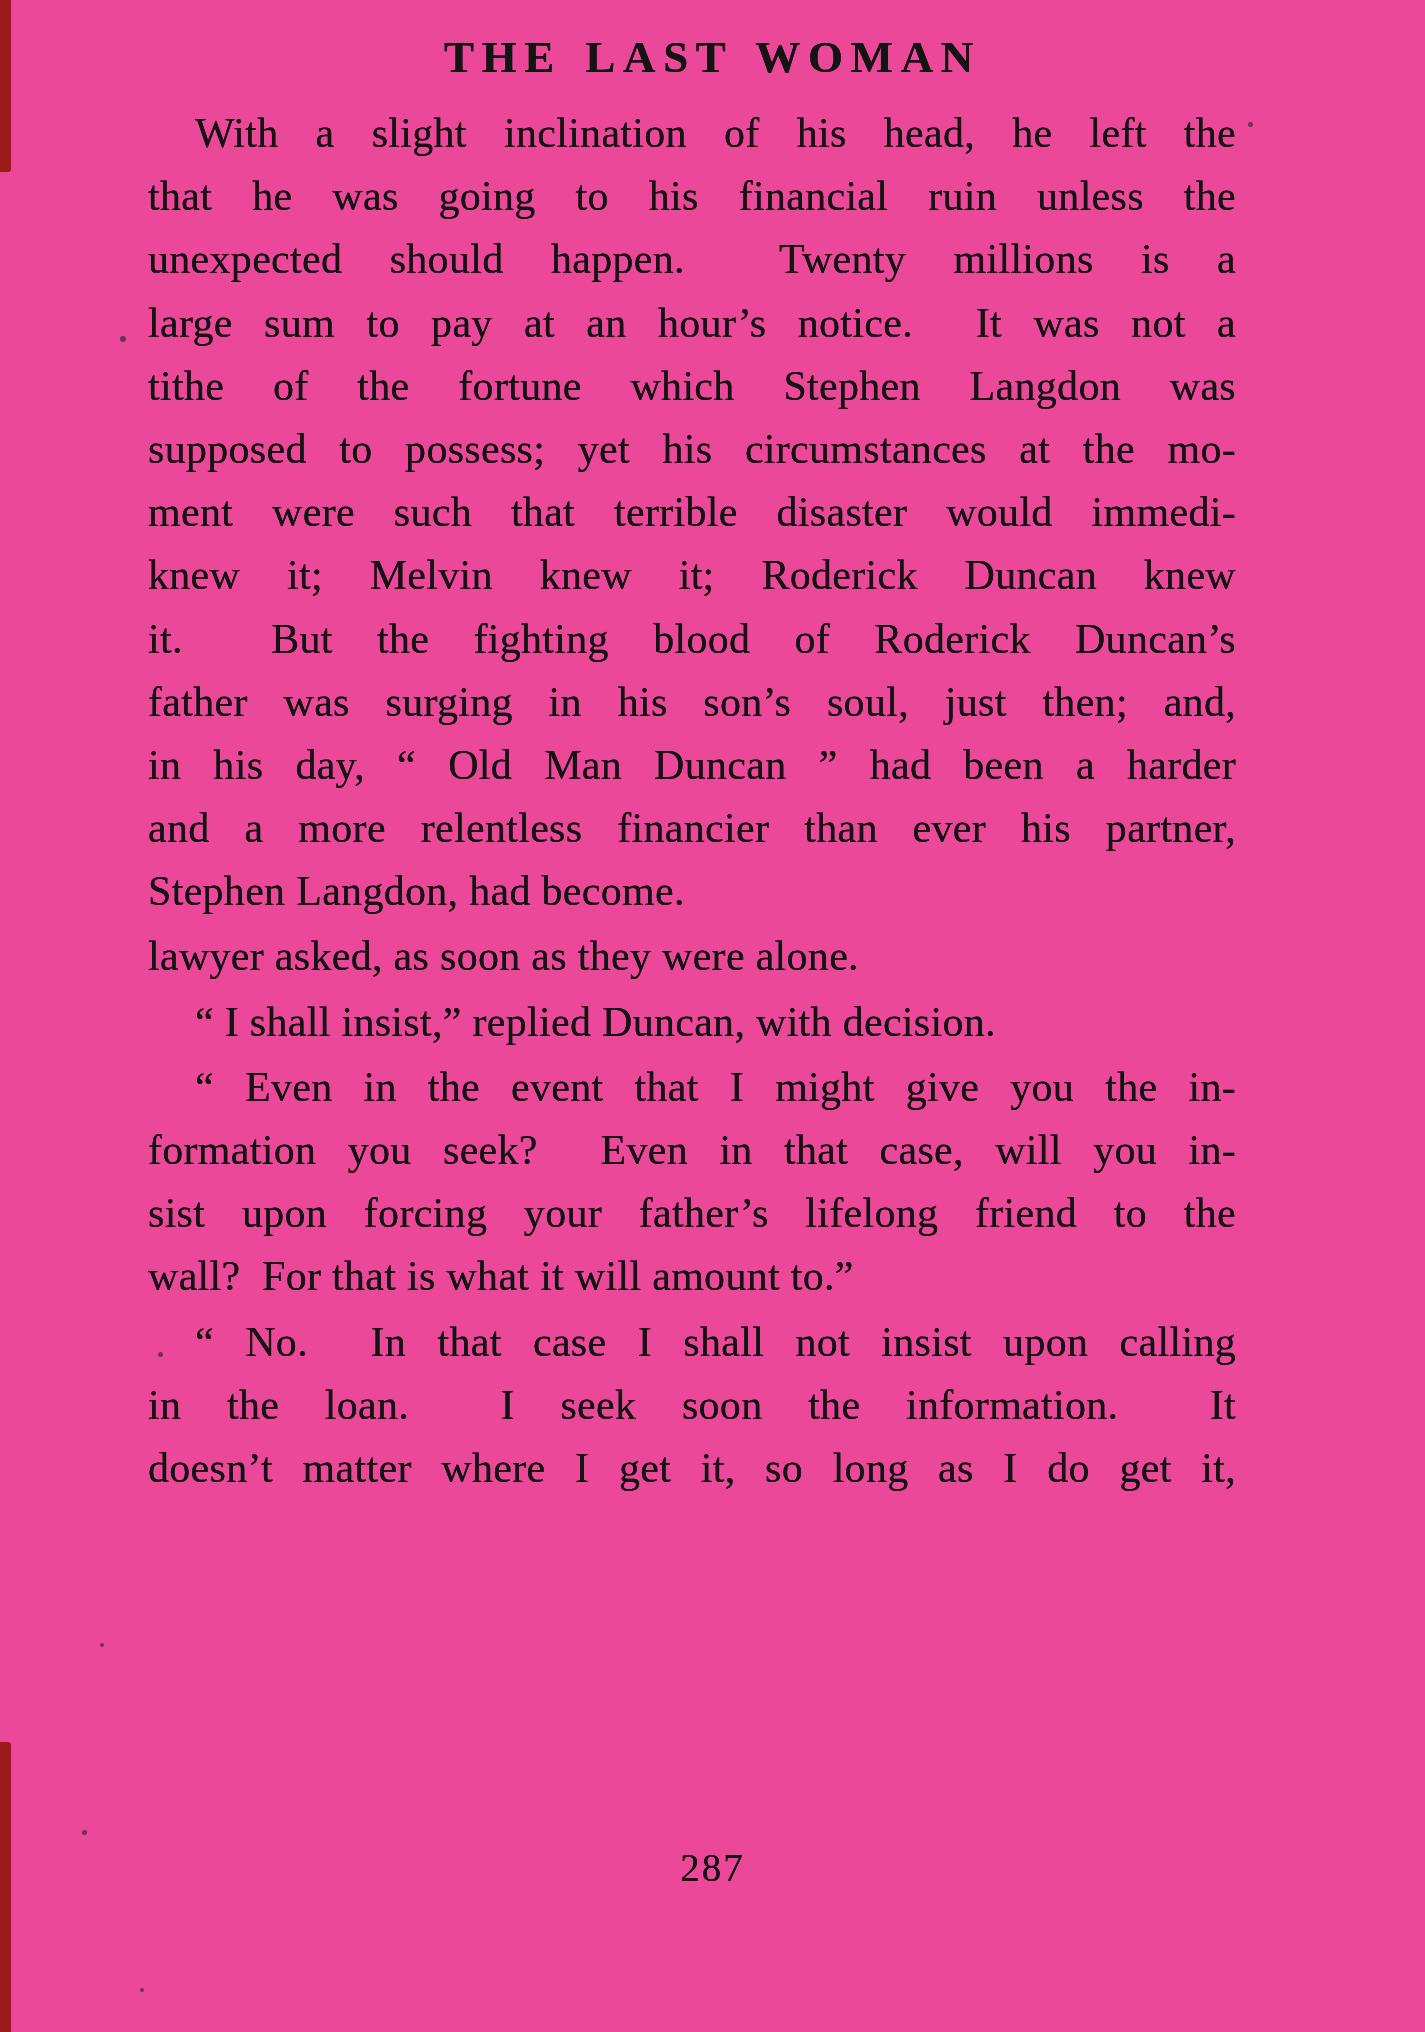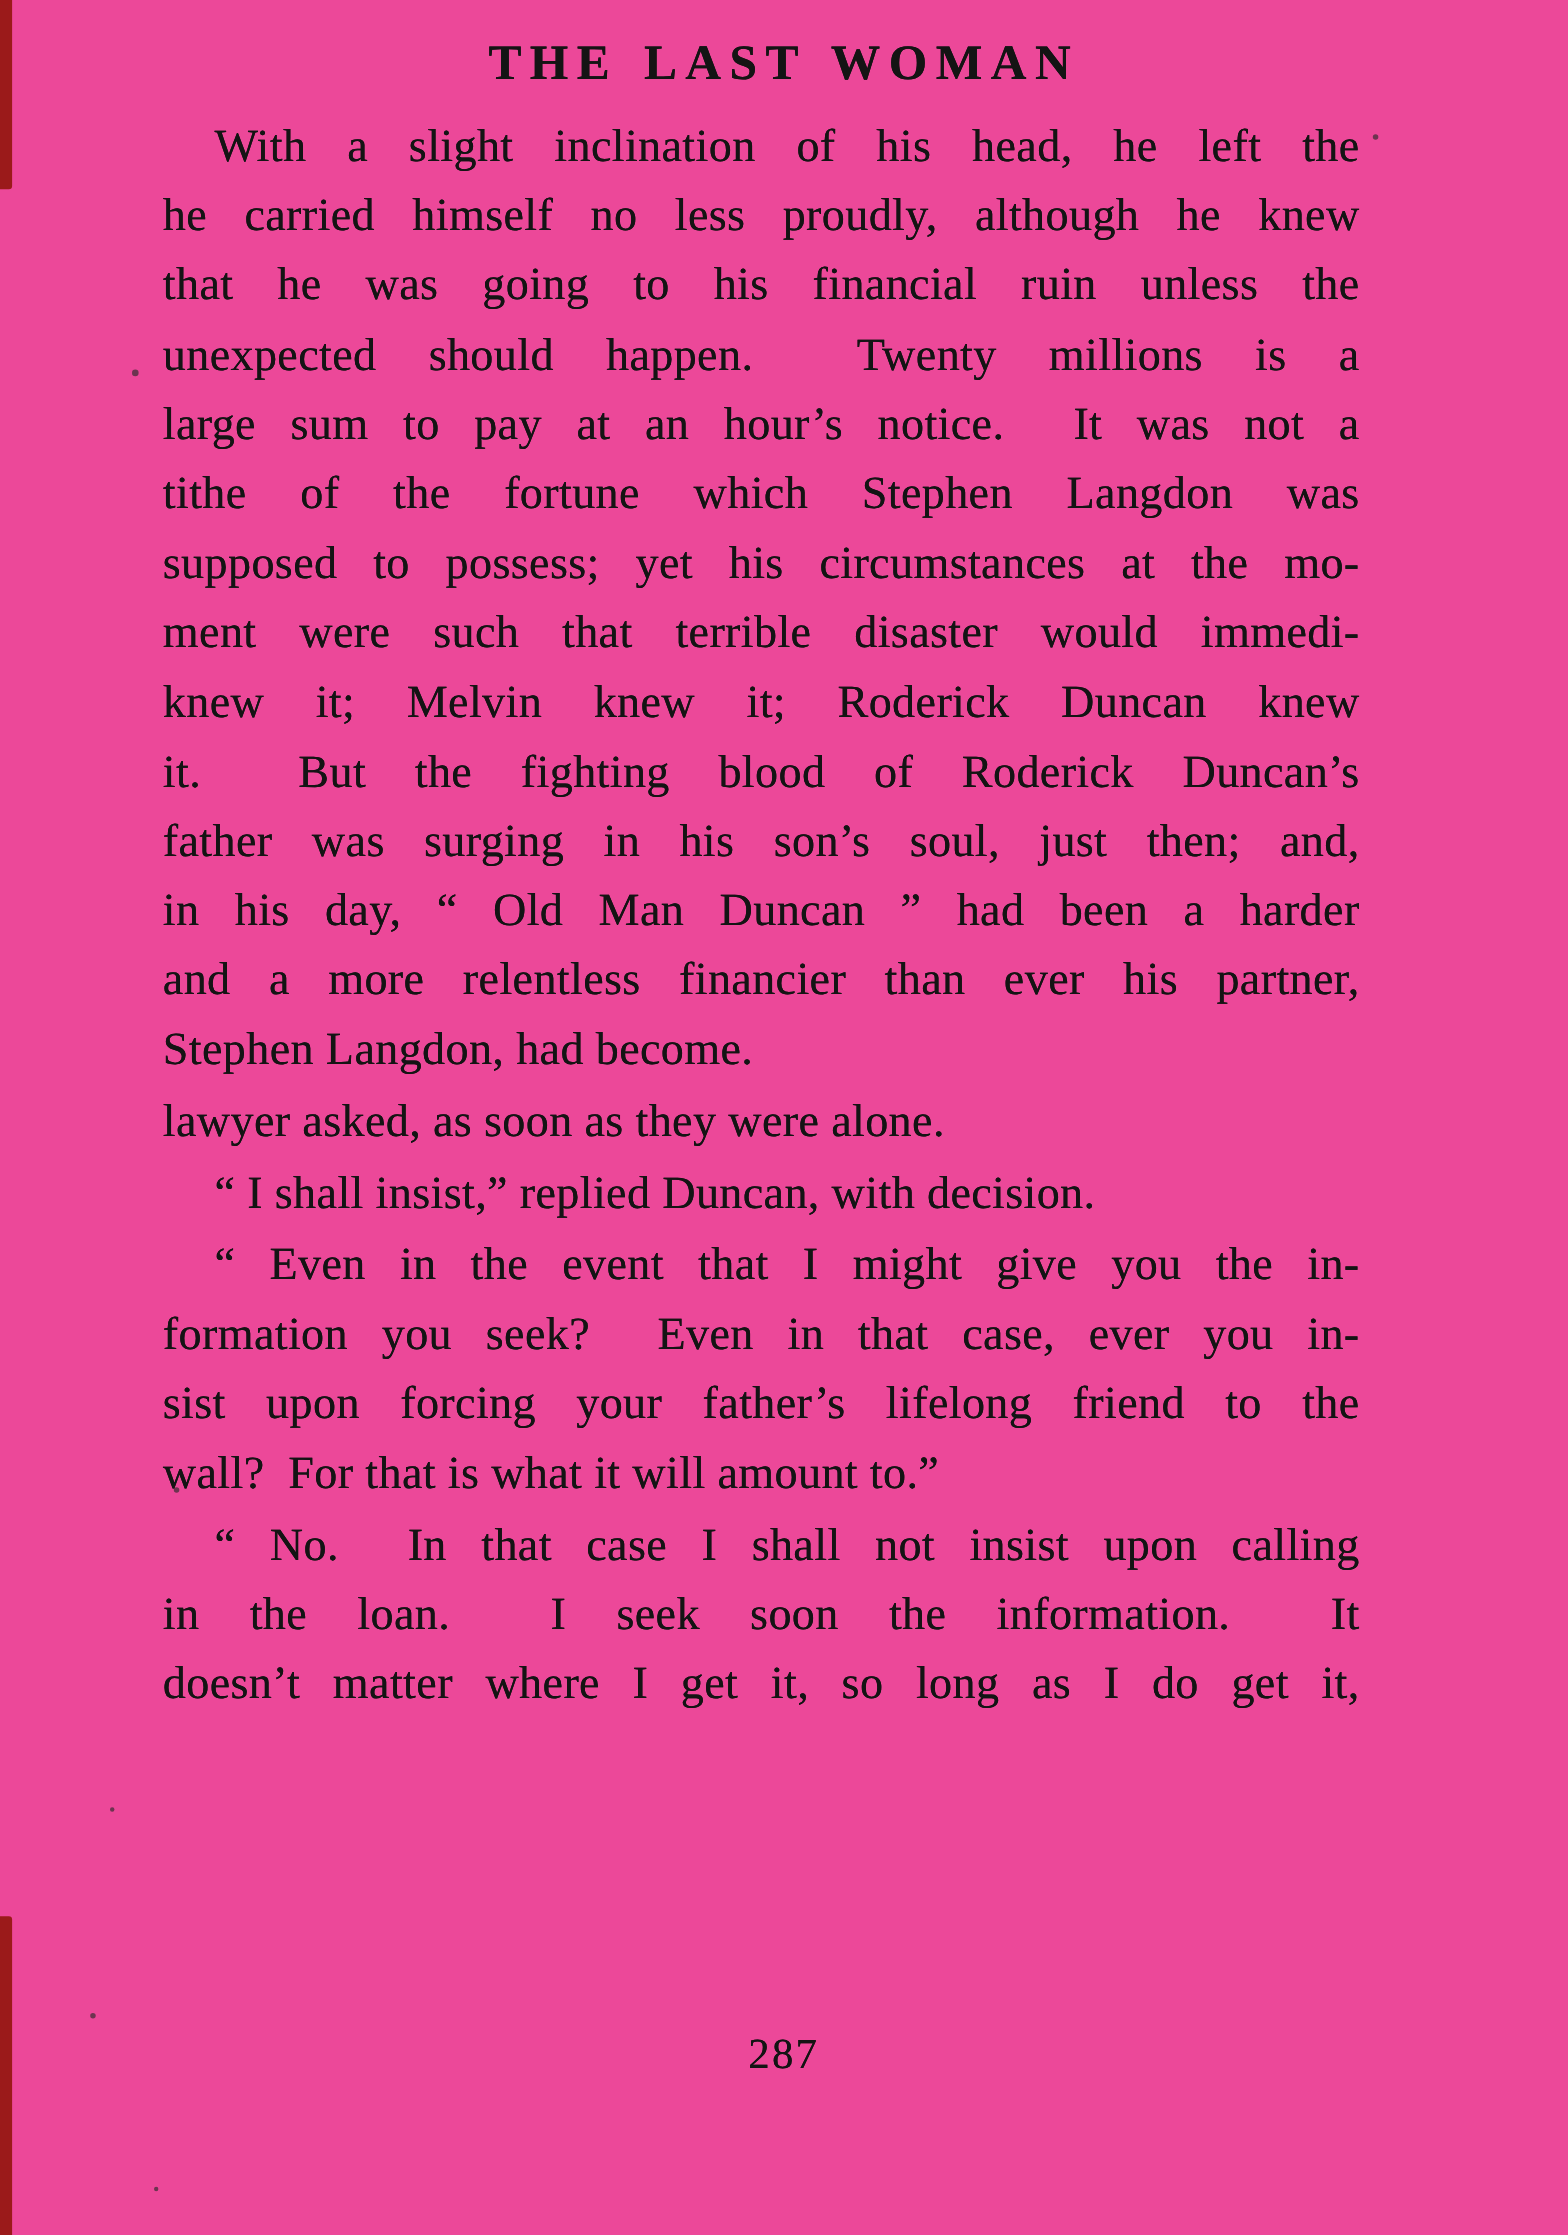--- a/index.html
+++ b/index.html
@@ -80,21 +80,20 @@
 
 <div class="page" style="color: rgb(20, 20, 20); background: #ec4899;">
   <div class="red-strip top" style="background: rgb(155, 26, 26);"></div>
   <div class="red-strip bottom" style="background: rgb(155, 26, 26);"></div>
 
   <div class="running-header">THE LAST WOMAN</div>
 
   <div class="text-block">
       <div class="paragraph">
         <div class="line indent">With a slight inclination of his head, he left the</div>
-        <div class="line">he carried himself no less proudly, although he knew</div>
         <div class="line">that he was going to his financial ruin unless the</div>
         <div class="line">unexpected should happen.  Twenty millions is a</div>
         <div class="line">large sum to pay at an hour’s notice.  It was not a</div>
         <div class="line">tithe of the fortune which Stephen Langdon was</div>
         <div class="line">supposed to possess; yet his circumstances at the mo-</div>
         <div class="line">ment were such that terrible disaster would immedi-</div>
         <div class="line">knew it; Melvin knew it; Roderick Duncan knew</div>
         <div class="line">it.  But the fighting blood of Roderick Duncan’s</div>
         <div class="line">father was surging in his son’s soul, just then; and,</div>
         <div class="line">in his day, “ Old Man Duncan ” had been a harder</div>
@@ -102,21 +101,21 @@
         <div class="line no-just">Stephen Langdon, had become.</div>
       </div>
       <div class="paragraph">
         <div class="line no-just">lawyer asked, as soon as they were alone.</div>
       </div>
       <div class="paragraph">
         <div class="line no-just indent">“ I shall insist,” replied Duncan, with decision.</div>
       </div>
       <div class="paragraph">
         <div class="line indent">“ Even in the event that I might give you the in-</div>
-        <div class="line">formation you seek?  Even in that case, ever you in-</div>
+        <div class="line">formation you seek?  Even in that case, will you in-</div>
         <div class="line">sist upon forcing your father’s lifelong friend to the</div>
         <div class="line no-just">wall?  For that is what it will amount to.”</div>
       </div>
       <div class="paragraph">
         <div class="line indent">“ No.  In that case I shall not insist upon calling</div>
         <div class="line">in the loan.  I seek soon the information.  It</div>
         <div class="line">doesn’t matter where I get it, so long as I do get it,</div>
       </div>
     </div>
 

